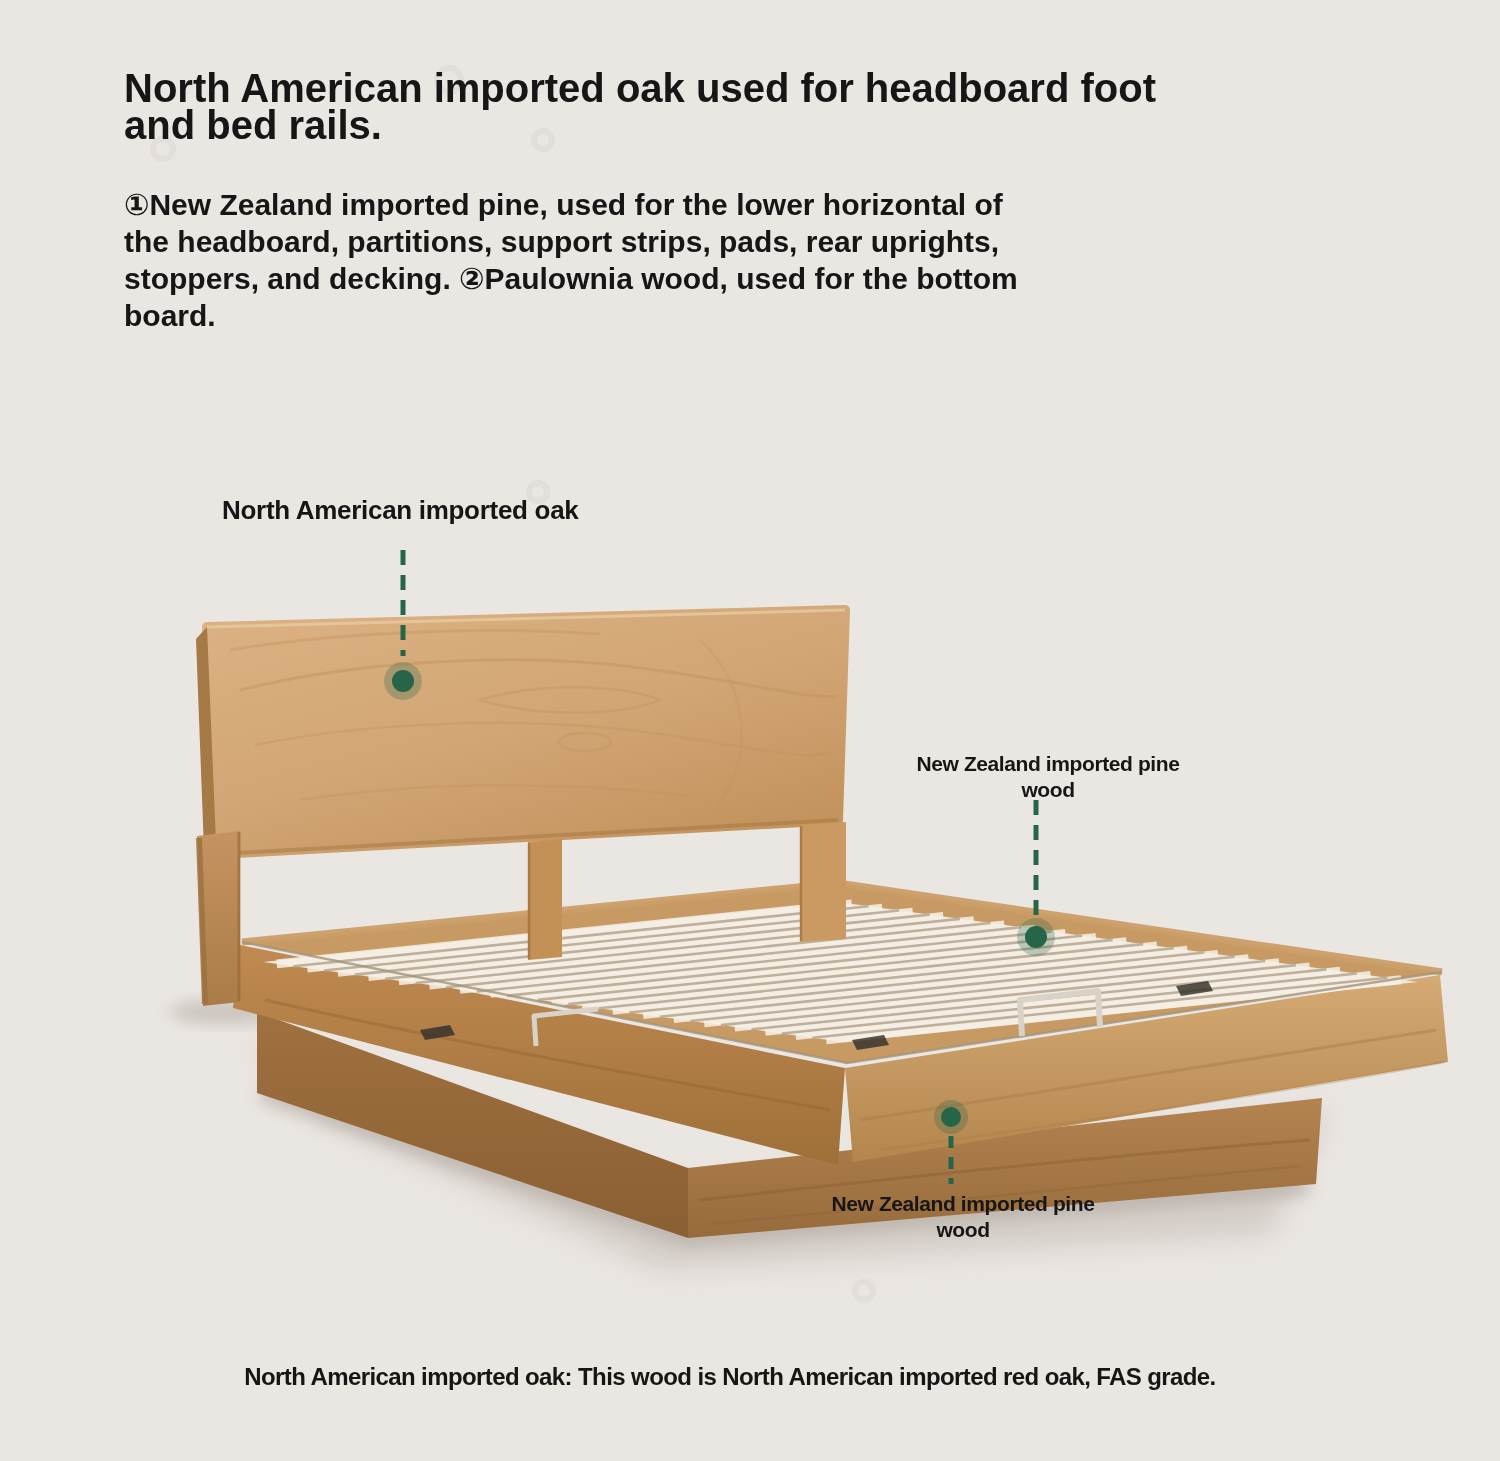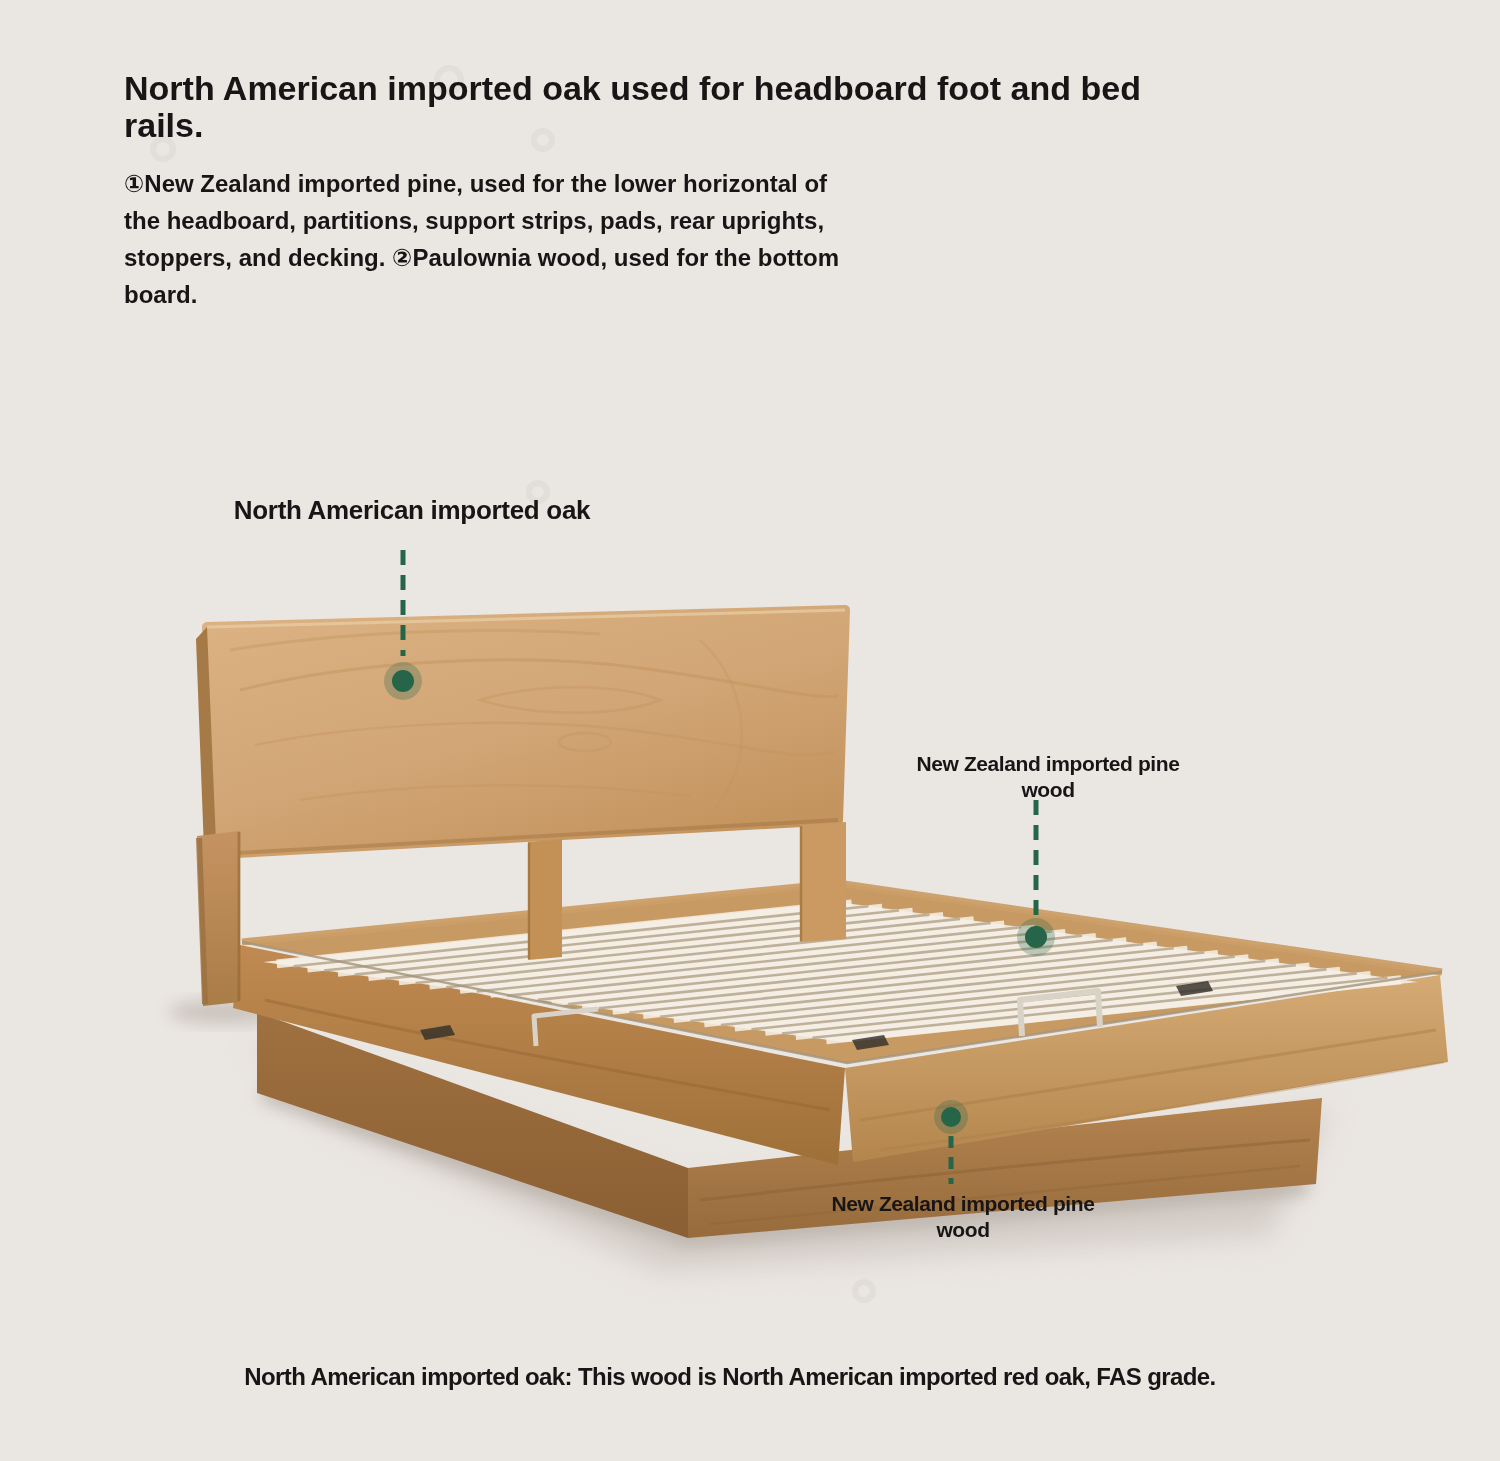--- a/index.html
+++ b/index.html
@@ -7,30 +7,30 @@
   .canvas{
     position:relative;
     width:1500px;height:1461px;
     overflow:hidden;
     background:#eae6e2;
   }
   .bed-svg{position:absolute;left:0;top:0;width:1500px;height:1461px;display:block;}
   .txt{position:absolute;color:#171515;font-weight:bold;}
   .heading{
     left:124px;top:70px;width:1100px;
-    font-size:34px;line-height:37px;letter-spacing:0px;
+    font-size:40px;line-height:37px;letter-spacing:0px;
   }
   .intro{
-    left:124px;top:165px;width:980px;
-    font-size:24px;line-height:37px;
+    left:124px;top:186px;width:980px;
+    font-size:30px;line-height:37px;
     white-space:pre-line;
   }
   .label-1{
     left:222px;top:494px;width:380px;
-    font-size:26px;line-height:32px;text-align:center;letter-spacing:-0.3px;
+    font-size:26px;line-height:32px;letter-spacing:-0.3px;
   }
   .label-2{
     left:888px;top:751px;width:320px;
     font-size:21px;line-height:26px;text-align:center;letter-spacing:-0.4px;
   }
   .label-3{
     left:803px;top:1191px;width:320px;
     font-size:21px;line-height:26px;text-align:center;letter-spacing:-0.4px;
   }
   .caption{

